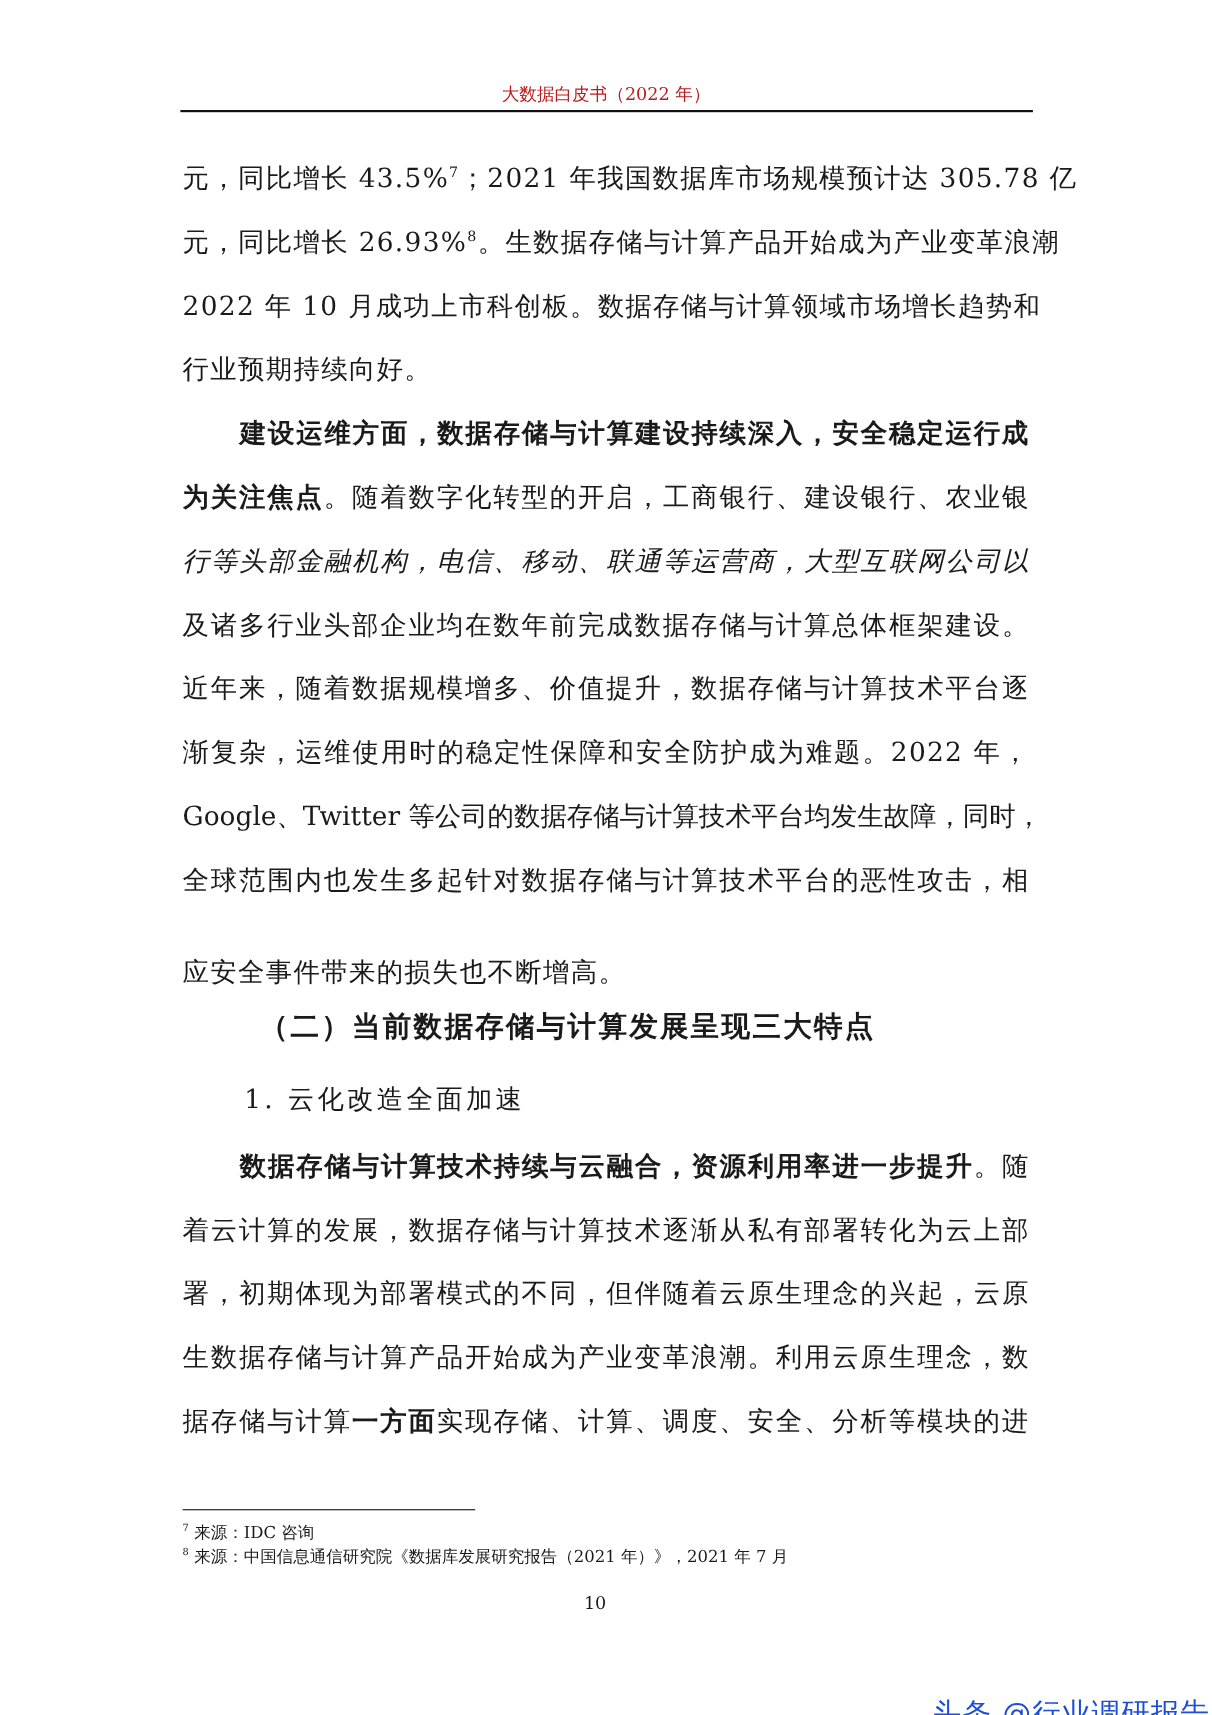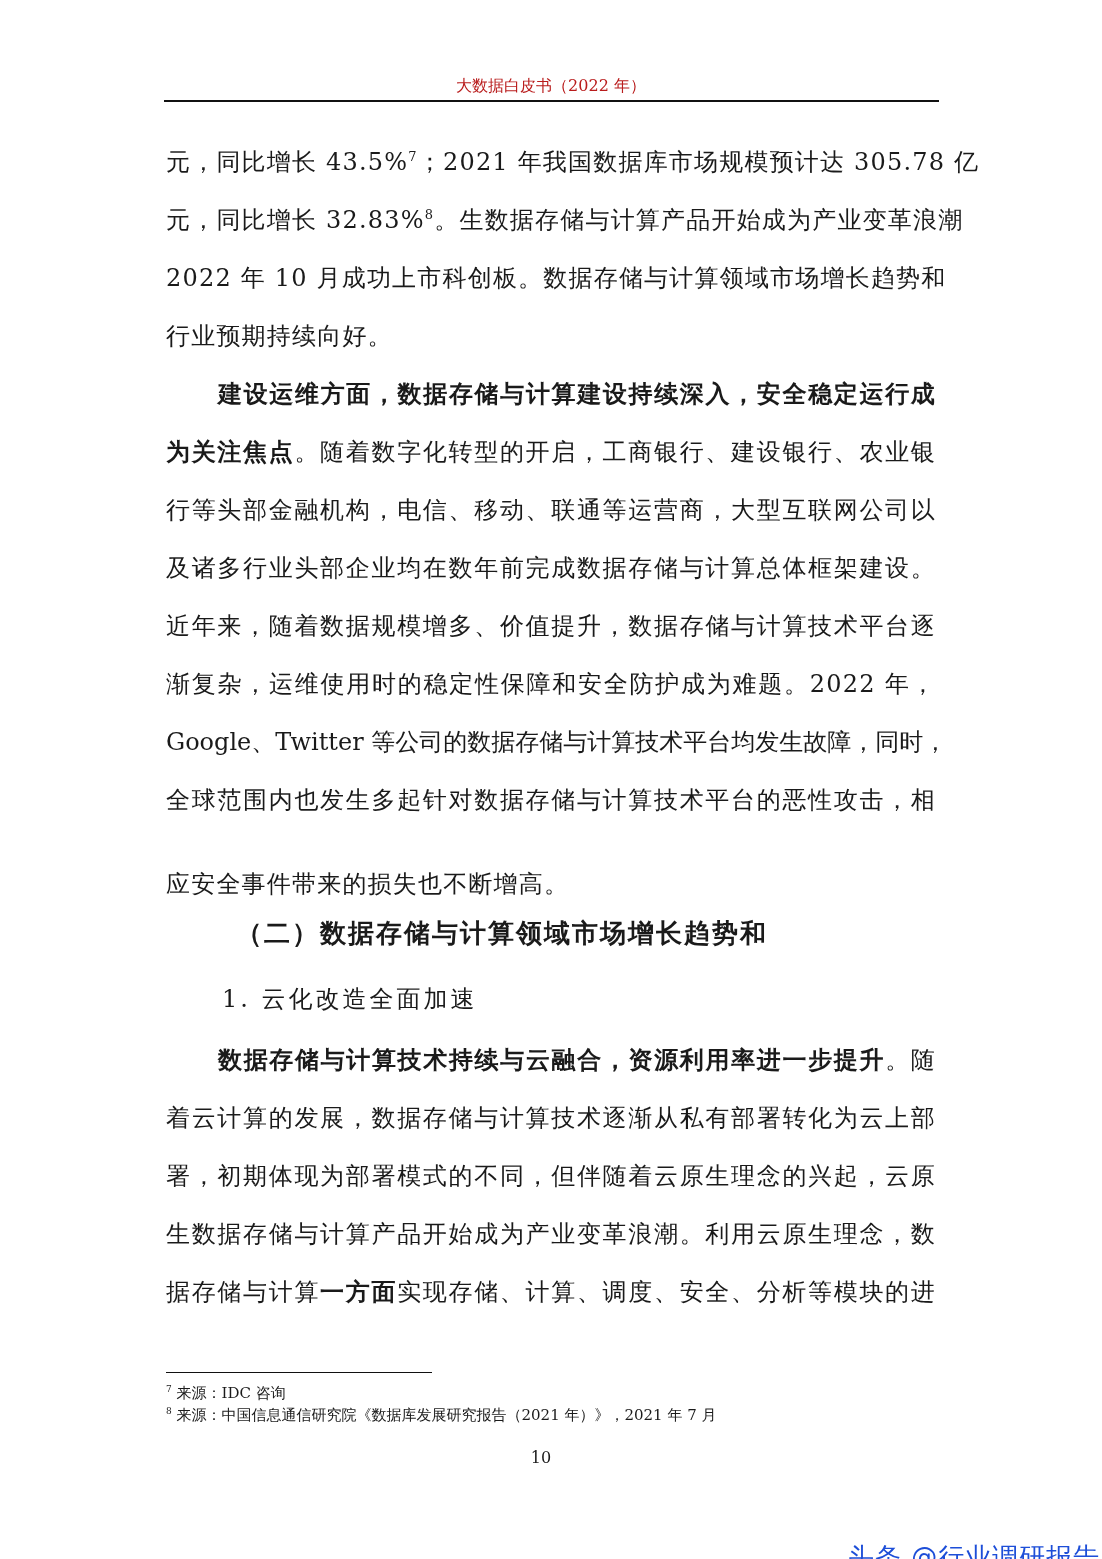--- a/index.html
+++ b/index.html
@@ -28,38 +28,38 @@
 </head>
 <body>
 
 <div>
   <div class="header-title">大数据白皮书（2022 年）</div>
   <div class="header-rule"></div>
 </div>
 
 <div class="body-text" style="top:146px;">
   <div class="line" style="top:0px;"><span>元，同比增长 43.5%</span><sup>7</sup><span>；2021 年我国数据库市场规模预计达 305.78 亿</span></div>
-  <div class="line" style="top:58px;"><span>元，同比增长 32.83%</span><sup>8</sup><span>。生数据存储与计算产品开始成为产业变革浪潮</span></div>
+  <div class="line" style="top:58px;"><span>元，同比增长 26.93%</span><sup>8</sup><span>。生数据存储与计算产品开始成为产业变革浪潮</span></div>
   <div class="line" style="top:116px;">2022 年 10 月成功上市科创板。数据存储与计算领域市场增长趋势和</div>
   <div class="line last" style="top:174px;">行业预期持续向好。</div>
 </div>
 
 <div class="body-text" style="top:378px;">
   <div class="line" style="top:0px; left:52px; width:718px;"><span class="bold">建设运维方面，数据存储与计算建设持续深入，安全稳定运行成</span></div>
   <div class="line" style="top:58px;"><span class="bold">为关注焦点</span><span>。随着数字化转型的开启，工商银行、建设银行、农业银</span></div>
-  <div class="line" style="top:116px;">行等头部金融机构，电信、移动、联通等运营商，大型互联网公司以</div>
+  <div class="line" style="top:116px;font-style:italic;">行等头部金融机构，电信、移动、联通等运营商，大型互联网公司以</div>
   <div class="line" style="top:174px;">及诸多行业头部企业均在数年前完成数据存储与计算总体框架建设。</div>
   <div class="line" style="top:232px;">近年来，随着数据规模增多、价值提升，数据存储与计算技术平台逐</div>
   <div class="line" style="top:290px;">渐复杂，运维使用时的稳定性保障和安全防护成为难题。2022 年，</div>
   <div class="line" style="top:348px; letter-spacing:0px;">Google、Twitter 等公司的数据存储与计算技术平台均发生故障，同时，</div>
   <div class="line" style="top:406px;">全球范围内也发生多起针对数据存储与计算技术平台的恶性攻击，相</div>
   <div class="line last" style="top:464px;margin-top:26px;">应安全事件带来的损失也不断增高。</div>
 </div>
 
-<div class="section-heading">（二）数据存储与计算领域市场增长趋势和</div>
+<div class="section-heading">（二）当前数据存储与计算发展呈现三大特点</div>
 <div class="sub-heading">1. 云化改造全面加速</div>
 
 <div class="body-text" style="top:1044px;">
   <div class="line" style="top:0px; left:52px; width:718px;"><span class="bold">数据存储与计算技术持续与云融合，资源利用率进一步提升</span><span>。随</span></div>
   <div class="line" style="top:58px;">着云计算的发展，数据存储与计算技术逐渐从私有部署转化为云上部</div>
   <div class="line" style="top:116px;">署，初期体现为部署模式的不同，但伴随着云原生理念的兴起，云原</div>
   <div class="line" style="top:174px;">生数据存储与计算产品开始成为产业变革浪潮。利用云原生理念，数</div>
   <div class="line" style="top:232px;"><span>据存储与计算</span><span class="bold">一方面</span><span>实现存储、计算、调度、安全、分析等模块的进</span></div>
 </div>
 

